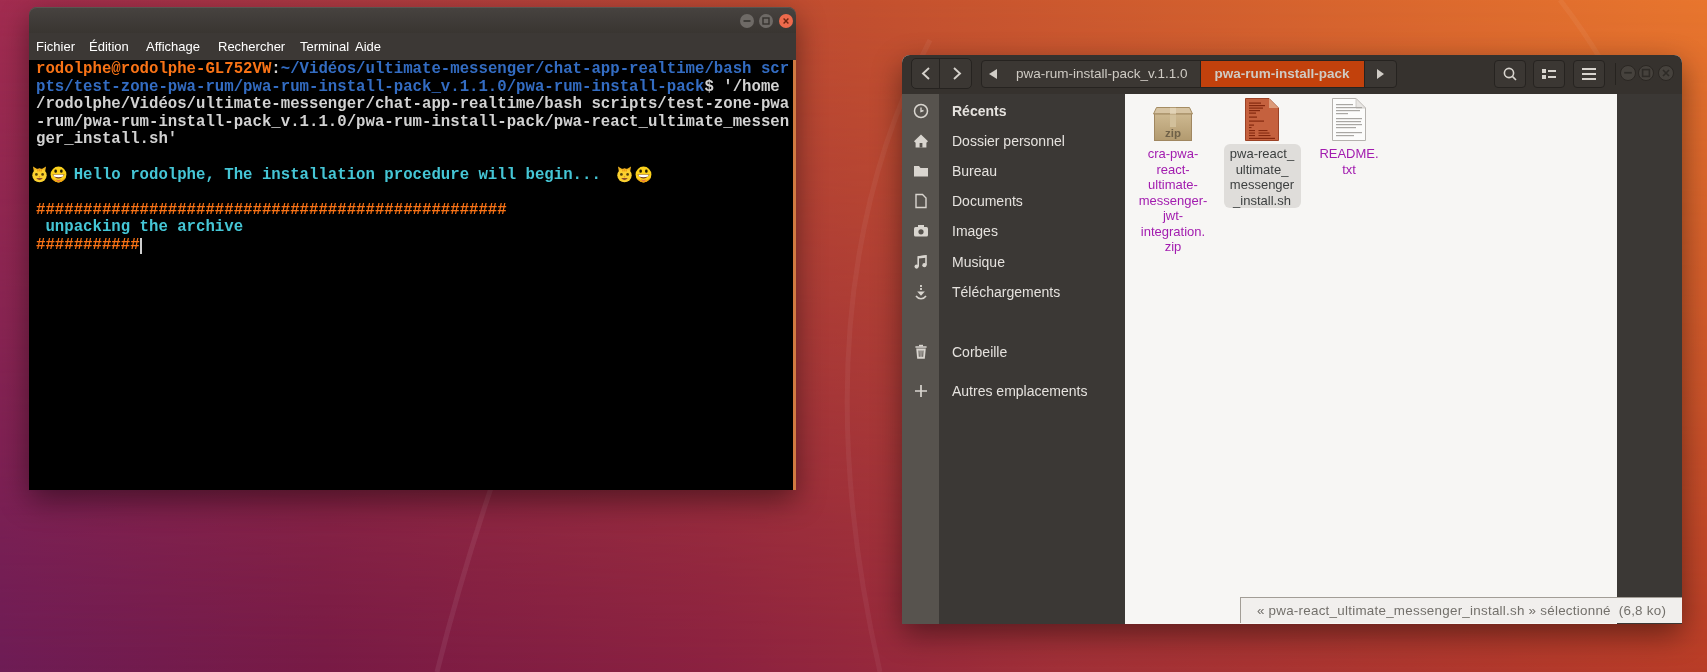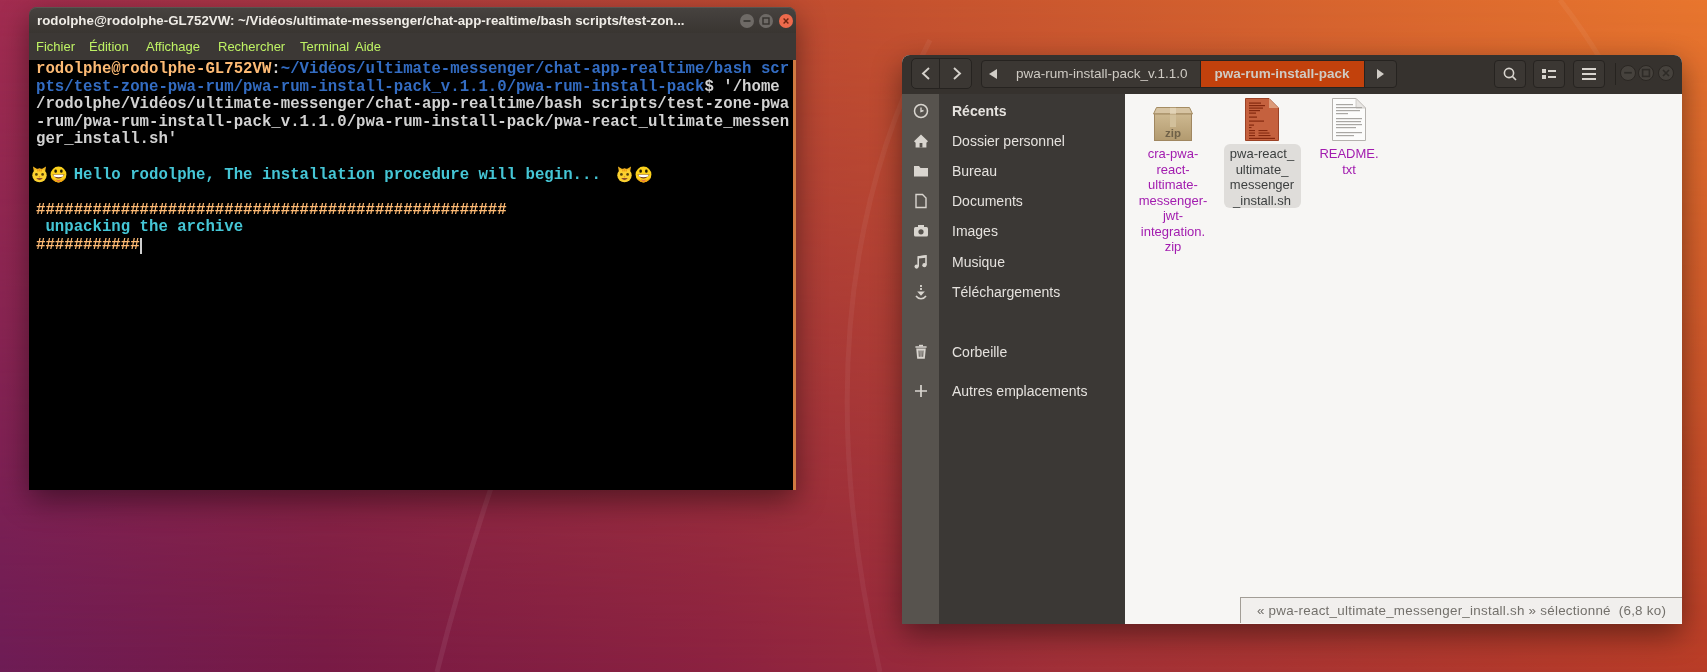--- a/index.html
+++ b/index.html
@@ -7,26 +7,26 @@
 #arcs{position:absolute;left:0;top:0;z-index:0;}
 .win{position:absolute;box-shadow:0 10px 30px rgba(0,0,0,0.45);}
 
 #term{left:29px;top:7px;width:767px;height:483px;border-radius:8px 8px 0 0;z-index:2;}
 #t-title{position:absolute;left:0;top:0;width:100%;height:26px;border-radius:8px 8px 0 0;
   background:linear-gradient(#474340,#393531);box-shadow:inset 0 1px 0 #5a5550;}
 #t-title .txt{position:absolute;left:8px;top:0;line-height:27px;font-size:13.3px;font-weight:bold;color:#efece6;white-space:nowrap;max-width:700px;overflow:hidden;}
 .tbtn{position:absolute;top:7px;width:14px;height:14px;border-radius:50%;}
 .tbtn svg{position:absolute;left:0;top:0;}
 #t-menu{position:absolute;left:0;top:26px;width:100%;height:27px;background:#3c3835;}
-#t-menu span{position:absolute;top:0;line-height:28px;font-size:13px;color:#bef264;}
+#t-menu span{position:absolute;top:0;line-height:28px;font-size:13px;color:#ffffff;}
 #t-screen{position:absolute;left:0;top:53px;width:100%;height:430px;background:#000;}
 #t-scroll{position:absolute;right:0;top:0;width:3px;height:100%;background:#d07a41;}
 #t-text{position:absolute;left:7px;top:1px;font-family:"Liberation Mono",monospace;
   font-size:15.7px;line-height:17.6px;font-weight:bold;white-space:pre;color:#d2d2d2;}
-.g{color:#fdba74;} .b{color:#336cc2;} .c{color:#45c6d6;} .w{color:#d2d2d2;}
+.g{color:#f97316;} .b{color:#336cc2;} .c{color:#45c6d6;} .w{color:#d2d2d2;}
 .emoji{position:absolute;width:17px;height:17px;z-index:3;}
 #cursor{position:absolute;background:#cfcfcf;width:2px;height:16px;}
 
 #files{left:902px;top:55px;width:780px;height:569px;border-radius:8px 8px 0 0;background:#f7f6f4;z-index:2;}
 #n-header{position:absolute;left:0;top:0;width:100%;height:54px;background:#36322e;
   border-radius:8px 8px 0 0;box-sizing:border-box;border-bottom:2px solid #1e1b18;}
 .hbtn{position:absolute;top:3px;height:31px;box-sizing:border-box;background:#3b3733;border:1px solid #262320;border-radius:5px;}
 #nav1{left:9px;width:29px;border-radius:5px 0 0 5px;}
 #nav2{left:37px;width:33px;border-radius:0 5px 5px 0;}
 #pathbar{position:absolute;left:79px;top:5px;height:28px;display:flex;box-sizing:border-box;
@@ -40,21 +40,21 @@
 .hico svg{position:absolute;left:50%;top:50%;transform:translate(-50%,-50%);}
 #hsep{position:absolute;left:713px;top:8px;width:1px;height:22px;background:#26231f;}
 .wbtn{position:absolute;top:10px;width:16px;height:16px;border-radius:50%;background:#46423d;border:1px solid #2b2723;box-sizing:border-box;}
 .wbtn svg{position:absolute;left:-1px;top:-1px;}
 #n-body{position:absolute;left:0;top:39px;width:100%;height:530px;background:#3b3835;}
 #icol{position:absolute;left:0;top:0;width:37px;height:100%;background:#57534e;}
 #lcol{position:absolute;left:37px;top:0;width:186px;height:100%;background:#3b3835;}
 .srow{position:absolute;left:0;width:223px;height:30px;}
 .srow svg{position:absolute;left:11px;top:50%;transform:translateY(-50%);}
 .srow .lbl{position:absolute;left:50px;top:0;line-height:30px;font-size:14px;color:#e5e2de;white-space:nowrap;}
-#ncontent{position:absolute;left:223px;top:0;width:557px;height:100%;background:#f7f6f4;}
+#ncontent{position:absolute;left:223px;top:0;width:492px;height:100%;background:#f7f6f4;}
 .flabel{position:absolute;font-size:13px;line-height:15.5px;color:#a21caf;text-align:center;white-space:pre;}
 #selbg{position:absolute;left:99px;top:50px;width:77px;height:64px;background:#dfddda;border-radius:6px;}
 .ficon{position:absolute;}
 #statusbar{position:absolute;left:338px;bottom:1px;right:0;height:26px;background:#f1efed;
   box-sizing:border-box;border:1px solid #a29d96;border-right:none;border-bottom:none;
   font-size:13.4px;letter-spacing:0.25px;color:#73706b;text-align:center;line-height:25px;white-space:nowrap;}
 </style></head>
 <body>
 <svg id="arcs" width="1707" height="672" viewBox="0 0 1707 672">
   <defs>
@@ -82,21 +82,20 @@
   <rect x="0" y="0" width="1707" height="672" fill="url(#gbot)" mask="url(#vm)"></rect>
   <g fill="none">
     <path d="M 560 300 Q 480 500 437 672" stroke="rgba(255,255,255,0.07)" stroke-width="5"></path>
     <path d="M 930 40 Q 795 300 880 672" stroke="rgba(255,255,255,0.05)" stroke-width="5"></path>
     <path d="M 1560 0 Q 1700 180 1660 400" stroke="rgba(255,255,255,0.05)" stroke-width="5"></path>
   </g>
 </svg>
 
 <div class="win" id="term">
   <div id="t-title">
-    <span class="txt">rodolphe@rodolphe-GL752VW: ~/Vidéos/ultimate-messenger/chat-app-realtime/bash scripts/test-zon...</span>
     <span class="tbtn" style="left:711px;">
         <svg width="14" height="14">
           <circle cx="7" cy="7" r="7" fill="#6e6a66"></circle>
           <rect x="3.5" y="6.2" width="7" height="1.6" fill="#35322e"></rect>
         </svg>
       </span>
     <span class="tbtn" style="left:730px;">
         <svg width="14" height="14">
           <circle cx="7" cy="7" r="7" fill="#6e6a66"></circle>
           <rect x="4" y="4" width="6" height="6" fill="none" stroke="#35322e" stroke-width="1.4"></rect>

